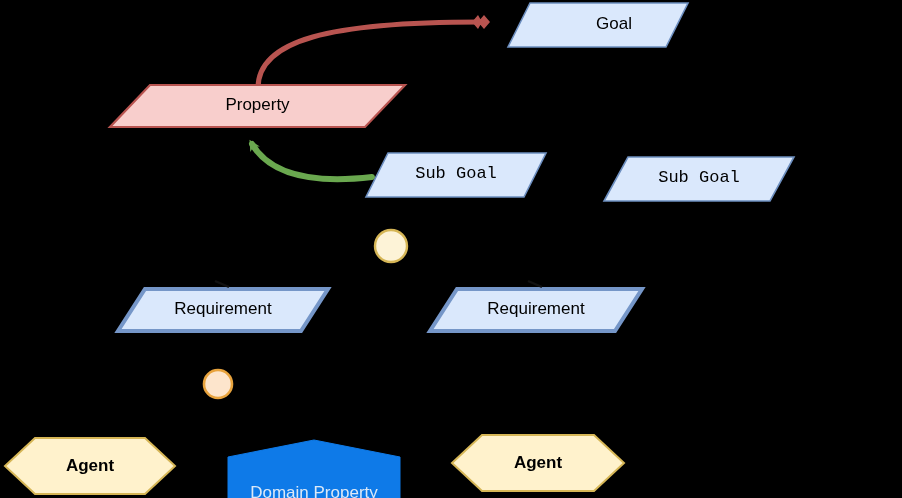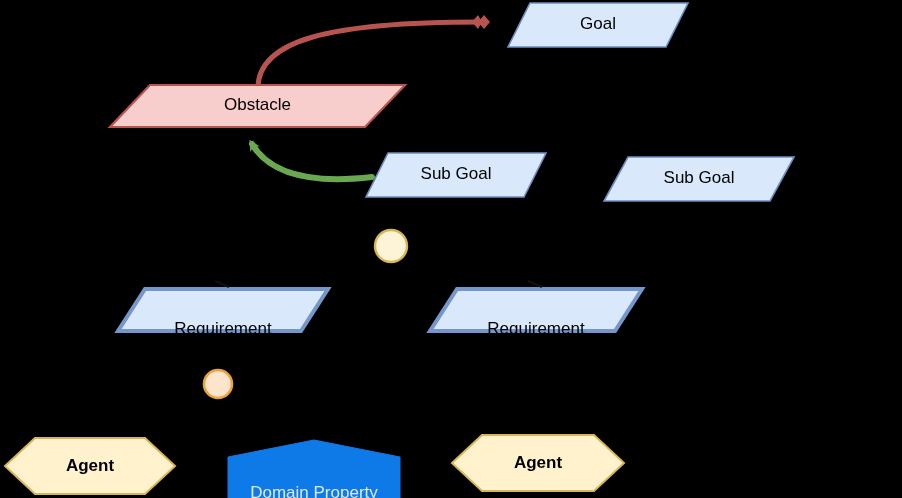--- a/index.html
+++ b/index.html
@@ -29,22 +29,22 @@
   .node-label {
     position: absolute;
     pointer-events: none;
     white-space: nowrap;
     text-align: center;
     font-family: "Liberation Sans", sans-serif;
     color: #000000;
   }
   .lbl-goal     { font-size: 17px; }
   .lbl-obstacle { font-size: 17px; }
-  .lbl-subgoal  { font-size: 17px; }
-  .lbl-req      { font-size: 17px; margin-top: 20px; }
+  .lbl-subgoal  { font-size: 17px; font-family: Liberation Mono, monospace; }
+  .lbl-req      { font-size: 17px; }
   .lbl-agent    { font-size: 17px; font-weight: bold; }
   .lbl-domain   { font-size: 17px; color: #dce9f7; }
 </style>
 </head>
 <body>
 
 <div id="canvas">
 
   <svg class="layer" viewBox="0 0 902 498">
     <defs>
@@ -81,23 +81,23 @@
 
     <polygon points="314,440 400,457 400,498 228,498 228,457" fill="#0e7ae8" stroke="#0e7ae8" stroke-width="1"></polygon>
 
     <circle cx="391" cy="246" r="16" fill="#fdf3d7" stroke="#d6b656" stroke-width="2.4"></circle>
     <circle cx="218" cy="384" r="14" fill="#fde5cc" stroke="#e8a33d" stroke-width="2.6"></circle>
 
     <path d="M 215 281 L 229 287" stroke="#111111" stroke-width="2.4" fill="none"></path>
     <path d="M 528 281 L 542 287" stroke="#111111" stroke-width="2.4" fill="none"></path>
   </svg>
 
-  <div class="node-label lbl-goal" style="left:508px; top:14px; width:180px;">Goal</div>
+  <div class="node-label lbl-goal" style="left:524px; top:14px; width:180px;">Goal</div>
 
-  <div class="node-label lbl-obstacle" style="left:110px; top:95px; width:295px;">Obstacle</div>
+  <div class="node-label lbl-obstacle" style="left:110px; top:95px; width:295px;">Property</div>
 
   <div class="node-label lbl-subgoal" style="left:366px; top:164px; width:180px;">Sub Goal</div>
 
   <div class="node-label lbl-subgoal" style="left:604px; top:168px; width:190px;">Sub Goal</div>
 
   <div class="node-label lbl-req" style="left:118px; top:299px; width:210px;">Requirement</div>
 
   <div class="node-label lbl-req" style="left:430px; top:299px; width:212px;">Requirement</div>
 
   <div class="node-label lbl-agent" style="left:5px; top:456px; width:170px;">Agent</div>

